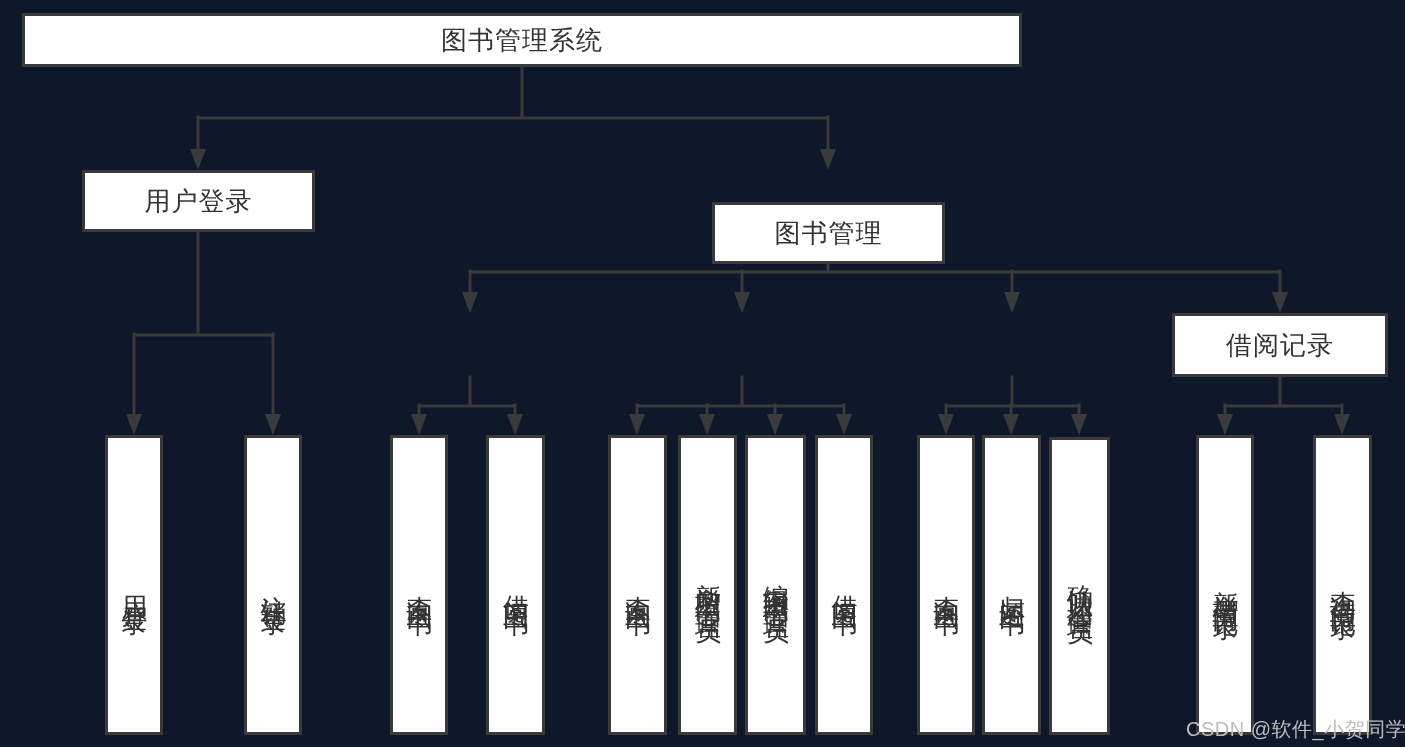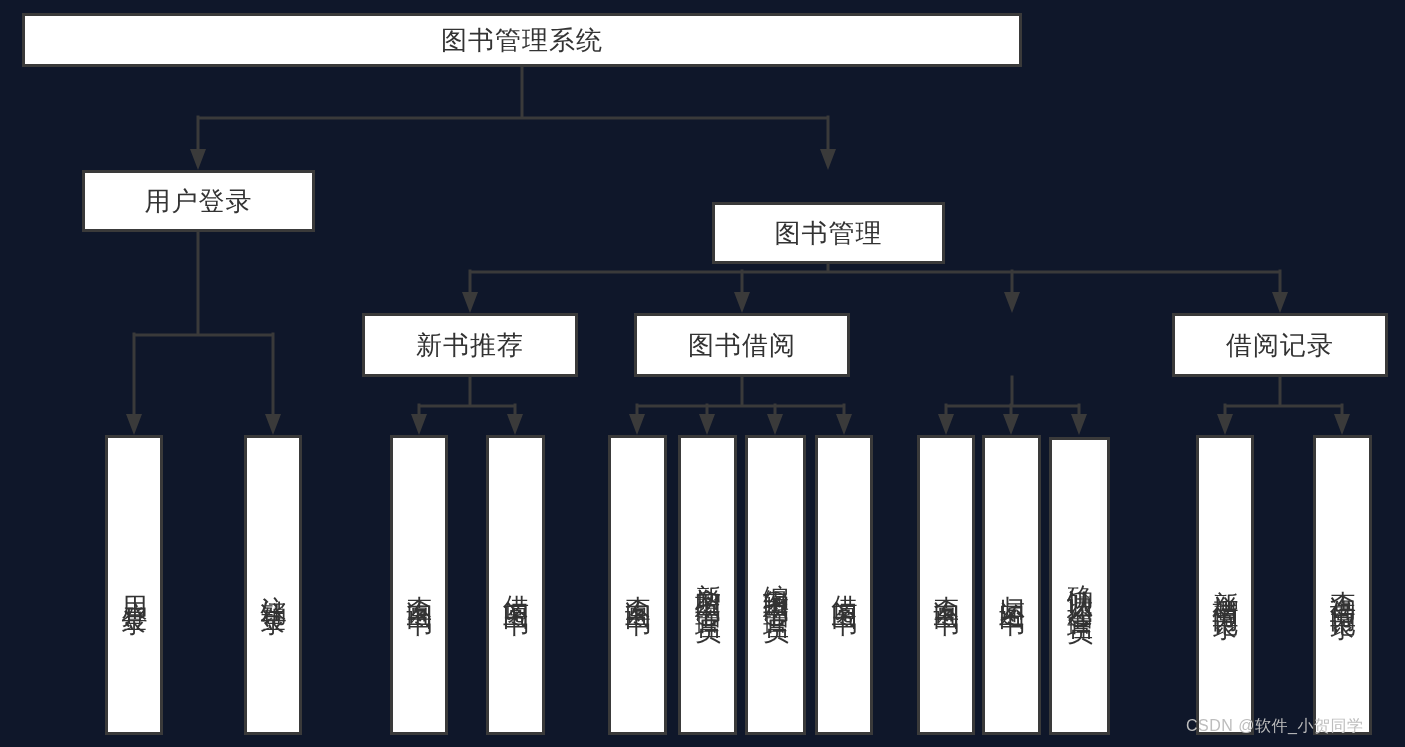--- a/index.html
+++ b/index.html
@@ -41,21 +41,21 @@
     justify-content: center;
     writing-mode: vertical-rl;  
     font-size: 26px;
     letter-spacing: 5px;
     line-height: 1.15;
   }
   .watermark {
     position: absolute;
     left: 1186px;
     top: 716px;
-    font-size: 16px;
+    font-size: 20px;
     color: #bdbdbd;
     white-space: nowrap;
     letter-spacing: 0.5px;
   }
 </style>
 </head>
 <body>
 
 <div class="stage">
 
@@ -90,22 +90,20 @@
              M629,414 h16 l-8,21 z  M699,414 h16 l-8,21 z  M767,414 h16 l-8,21 z  M836,414 h16 l-8,21 z
              M938,414 h16 l-8,21 z  M1003,414 h16 l-8,21 z  M1071,414 h16 l-8,21 z
              M1217,414 h16 l-8,21 z  M1334,414 h16 l-8,21 z" fill="#3a3a3a" stroke="none"></path>
   </svg>
 
   <div class="node" style="left:22px; top:13px; width:1000px; height:54px;">图书管理系统</div>
 
   <div class="node" style="left:82px; top:170px; width:233px; height:62px;">用户登录</div>
   <div class="node" style="left:712px; top:170px; width:233px; height:62px;margin-top:32px;">图书管理</div>
 
-  <div class="node" style="left:362px; top:313px; width:216px; height:64px;">新书推荐</div>
-  <div class="node" style="left:634px; top:313px; width:216px; height:64px;">图书借阅</div>
   <div class="node" style="left:1172px; top:313px; width:216px; height:64px;text-align:center;">借阅记录</div>
 
   <div class="leaf" style="left:105px; top:435px; width:58px; height:300px;">用户登录</div>
   <div class="leaf" style="left:244px; top:435px; width:58px; height:300px;">注销登录</div>
 
   <div class="leaf" style="left:390px; top:435px; width:58px; height:300px;">查询图书</div>
   <div class="leaf" style="left:486px; top:435px; width:59px; height:300px;">借阅图书</div>
 
   <div class="leaf" style="left:608px; top:435px; width:59px; height:300px;">查询图书</div>
   <div class="leaf" style="left:678px; top:435px; width:59px; height:300px;">新增图书（管理员）</div>

